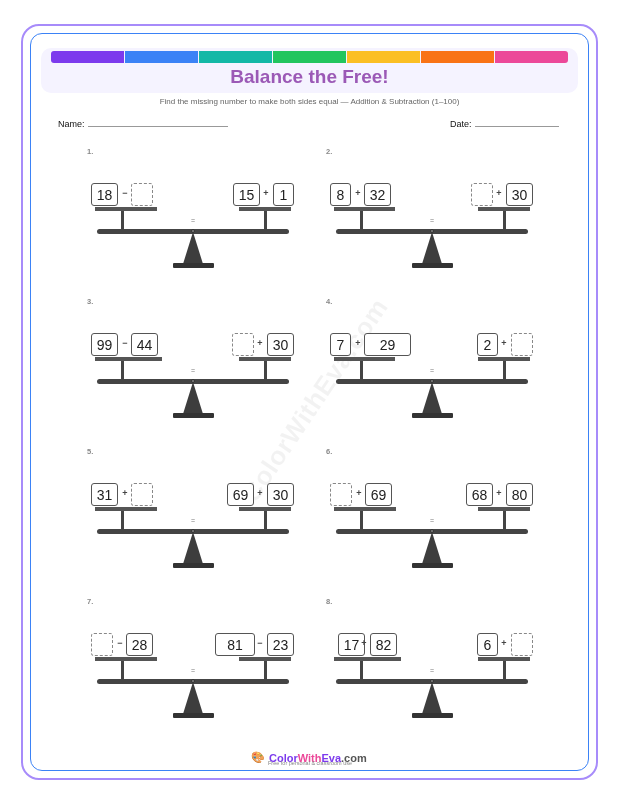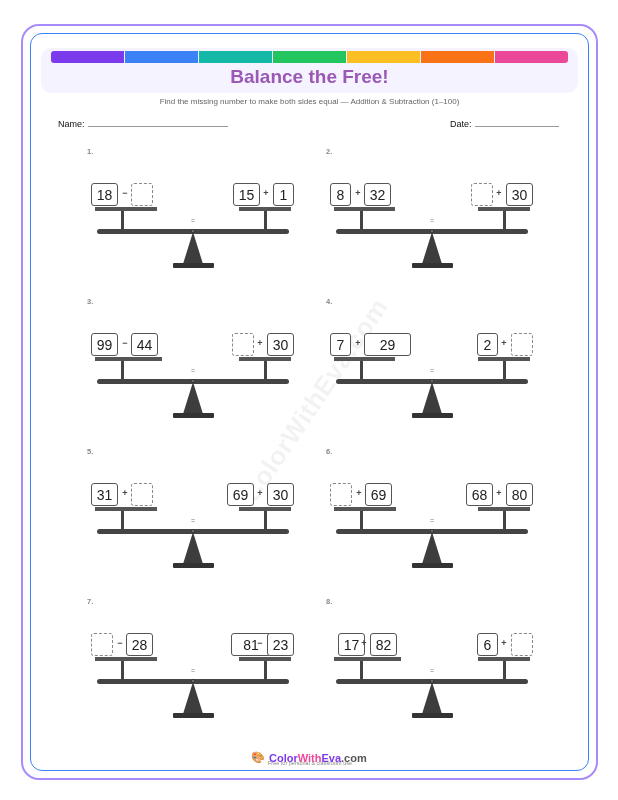--- a/index.html
+++ b/index.html
@@ -190,21 +190,21 @@
       <div class="pivot-dot" style="left:104px"></div>
       <div class="base" style="left:86px"></div>
     </div>
     <div class="tile" style="left: 87px; top: 597px;">
       <div class="num">7.</div>
       <div class="box blank" style="left:4px;width:22px"></div>
       <div class="op" style="left:28px">−</div>
       <div class="box" style="left:39px;width:27px">28</div>
       <div class="plate" style="left:8px;width:62px"></div>
       <div class="post" style="left:34px"></div>
-      <div class="box" style="left:144px;width:40px">81</div>
+      <div class="box" style="left:128px;width:40px">81</div>
       <div class="op" style="left:168px">−</div>
       <div class="box" style="left:180px;width:27px">23</div>
       <div class="plate" style="left:152px;width:52px"></div>
       <div class="post" style="left:177px"></div>
       <div class="beam" style="left:10px;width:192px"></div>
       <div class="eq" style="left:101px">=</div>
       <div class="fulcrum" style="left:96px"></div>
       <div class="pivot-dot" style="left:104px"></div>
       <div class="base" style="left:86px"></div>
     </div>

